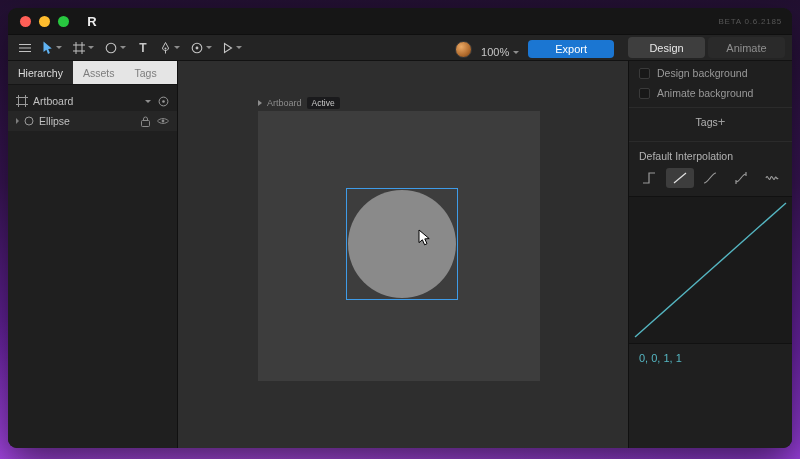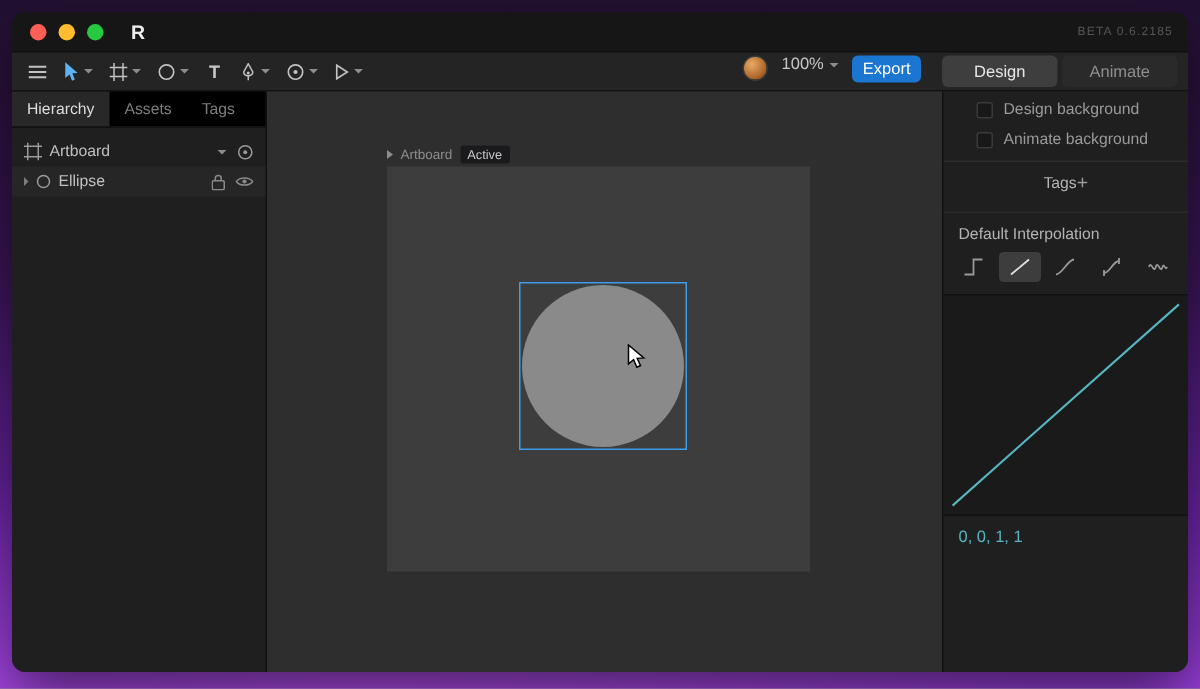--- a/index.html
+++ b/index.html
@@ -27,36 +27,36 @@
   .tab-close { color:#8b8b8b; font-size:12px; line-height:1; }
   .beta { position:absolute; right:10px; top:50%; transform:translateY(-50%); color:#565656; font-size:8px; letter-spacing:.8px;text-align:right; }
 
   
   .toolbar { height:27px; background:#242424; border-top:1px solid #0f0f0f; border-bottom:1px solid #121212;
     display:flex; align-items:center; padding:0 7px; gap:3px; flex:0 0 auto; }
   .tbtn { height:20px; min-width:20px; display:flex; align-items:center; justify-content:center; border-radius:3px; }
   .tool-group { display:flex; align-items:center; gap:3px; padding:0 4px; height:20px; }
   .caret { width:0; height:0; border-left:3px solid transparent; border-right:3px solid transparent; border-top:3px solid #8d8d8d; }
   .ttext { color:#c6c6c6; font-size:12px; font-weight:700; }
-  .tb-right { margin-left:auto; display:flex; align-items:flex-start; gap:9px; }
+  .tb-right { margin-left:auto; display:flex; align-items:flex-end; gap:9px; }
   .avatar { width:17px; height:17px; border-radius:50%;
     background:radial-gradient(circle at 35% 32%, #eba965, #b06a2c 62%, #6e3d14); border:1px solid #3a3a3a; }
   .zoom { display:flex; align-items:center; gap:4px; color:#c7c7c7; font-size:11px; }
-  .export-btn { background:var(--export-blue,#1b76d2); color:#fff; font-size:11px; padding:3px 7px; border-radius:4px; }
+  .export-btn { background:var(--export-blue,#1b76d2); color:#fff; font-size:11px; padding:3px 27px; border-radius:4px; }
   .mode-toggle { display:flex; gap:3px; width:157px; margin-left:5px; }
   .mode-btn { flex:1; height:21px; border-radius:4px; display:flex; align-items:center; justify-content:center; font-size:11px; }
   .mode-btn.active { background:#3e3e3e; color:#e8e8e8; }
   .mode-btn.inactive { background:#2a2a2a; color:#8f8f8f; }
 
   
   .main { flex:1; display:flex; min-height:0; }
 
   
   .left-sidebar { width:170px; flex:0 0 auto; background:#1f1f1f; border-right:1px solid #101010; color:#b5b5b5; }
-  .panel-tabs { display:flex; height:24px; border-bottom:1px solid #151515; background:#000000; }
+  .panel-tabs { display:flex; height:24px; border-bottom:1px solid #151515; background:#e5e5e5; }
   .panel-tab { display:flex; align-items:center; padding:0 10px; color:#7d7d7d; font-size:10.5px; }
   .panel-tab.active { background:#282828; color:#dddddd; }
   .tree { padding:6px 0; }
   .tree-row { height:20px; display:flex; align-items:center; padding:0 8px; gap:5px; color:#c0c0c0; font-size:10.5px; }
   .tree-row.selected { background:#262626; }
   .row-icons { margin-left:auto; display:flex; gap:7px; align-items:center; }
   .chev-right { width:0; height:0; border-top:3px solid transparent; border-bottom:3px solid transparent; border-left:3.5px solid #7c7c7c; }
 
   
   .canvas { flex:1; background:#2e2e2e; position:relative; overflow:hidden; }
@@ -64,21 +64,21 @@
   .marker { width:0; height:0; border-top:3px solid transparent; border-bottom:3px solid transparent; border-left:4px solid #8d8d8d; }
   .active-badge { background:#1a1a1c; color:#c9c9c9; padding:1px 5px; border-radius:2px; font-size:8.5px; }
   .artboard { position:absolute; left:80px; top:50px; width:282px; height:270px; background:#3d3d3d; }
   .ellipse { position:absolute; left:170px; top:129px; width:108px; height:108px; border-radius:50%; background:#8a8a8a; }
   .selection-box { position:absolute; left:168px; top:127px; width:112px; height:112px; border:1px solid var(--selection-blue,#3f9ce8); }
   .cursor { position:absolute; left:240px; top:168px; }
 
   
   .right-sidebar { width:164px; flex:0 0 auto; background:#1f1f1f; border-left:1px solid #101010;
     display:flex; flex-direction:column; font-size:10.5px; color:#9a9a9a; }
-  .check-row { display:flex; align-items:center; gap:7px; padding:6px 22px 2px; }
+  .check-row { display:flex; align-items:center; gap:7px; padding:6px 10px 2px; }
   .checkbox { width:11px; height:11px; border-radius:2px; background:#181818; border:1px solid #3a3a3a; flex:0 0 auto; }
   .divider { height:1px; background:#2b2b2b; margin-top:6px; }
   .tags-row { display:flex; align-items:center; justify-content:center; padding:7px 10px; color:#b3b3b3; }
   .plus { color:#9a9a9a; font-size:13px; line-height:1; }
   .section-title { padding:8px 10px 6px; color:#b3b3b3; }
   .interp-row { display:flex; gap:2px; padding:0 6px 8px; }
   .interp-btn { flex:1; height:20px; border-radius:3px; display:flex; align-items:center; justify-content:center; }
   .interp-btn.selected { background:#3d3d3d; }
   .graph { height:148px; background:#1a1a1a; border-top:1px solid #111; border-bottom:1px solid #111; }
   .graph svg { display:block; width:100%; height:100%; }

